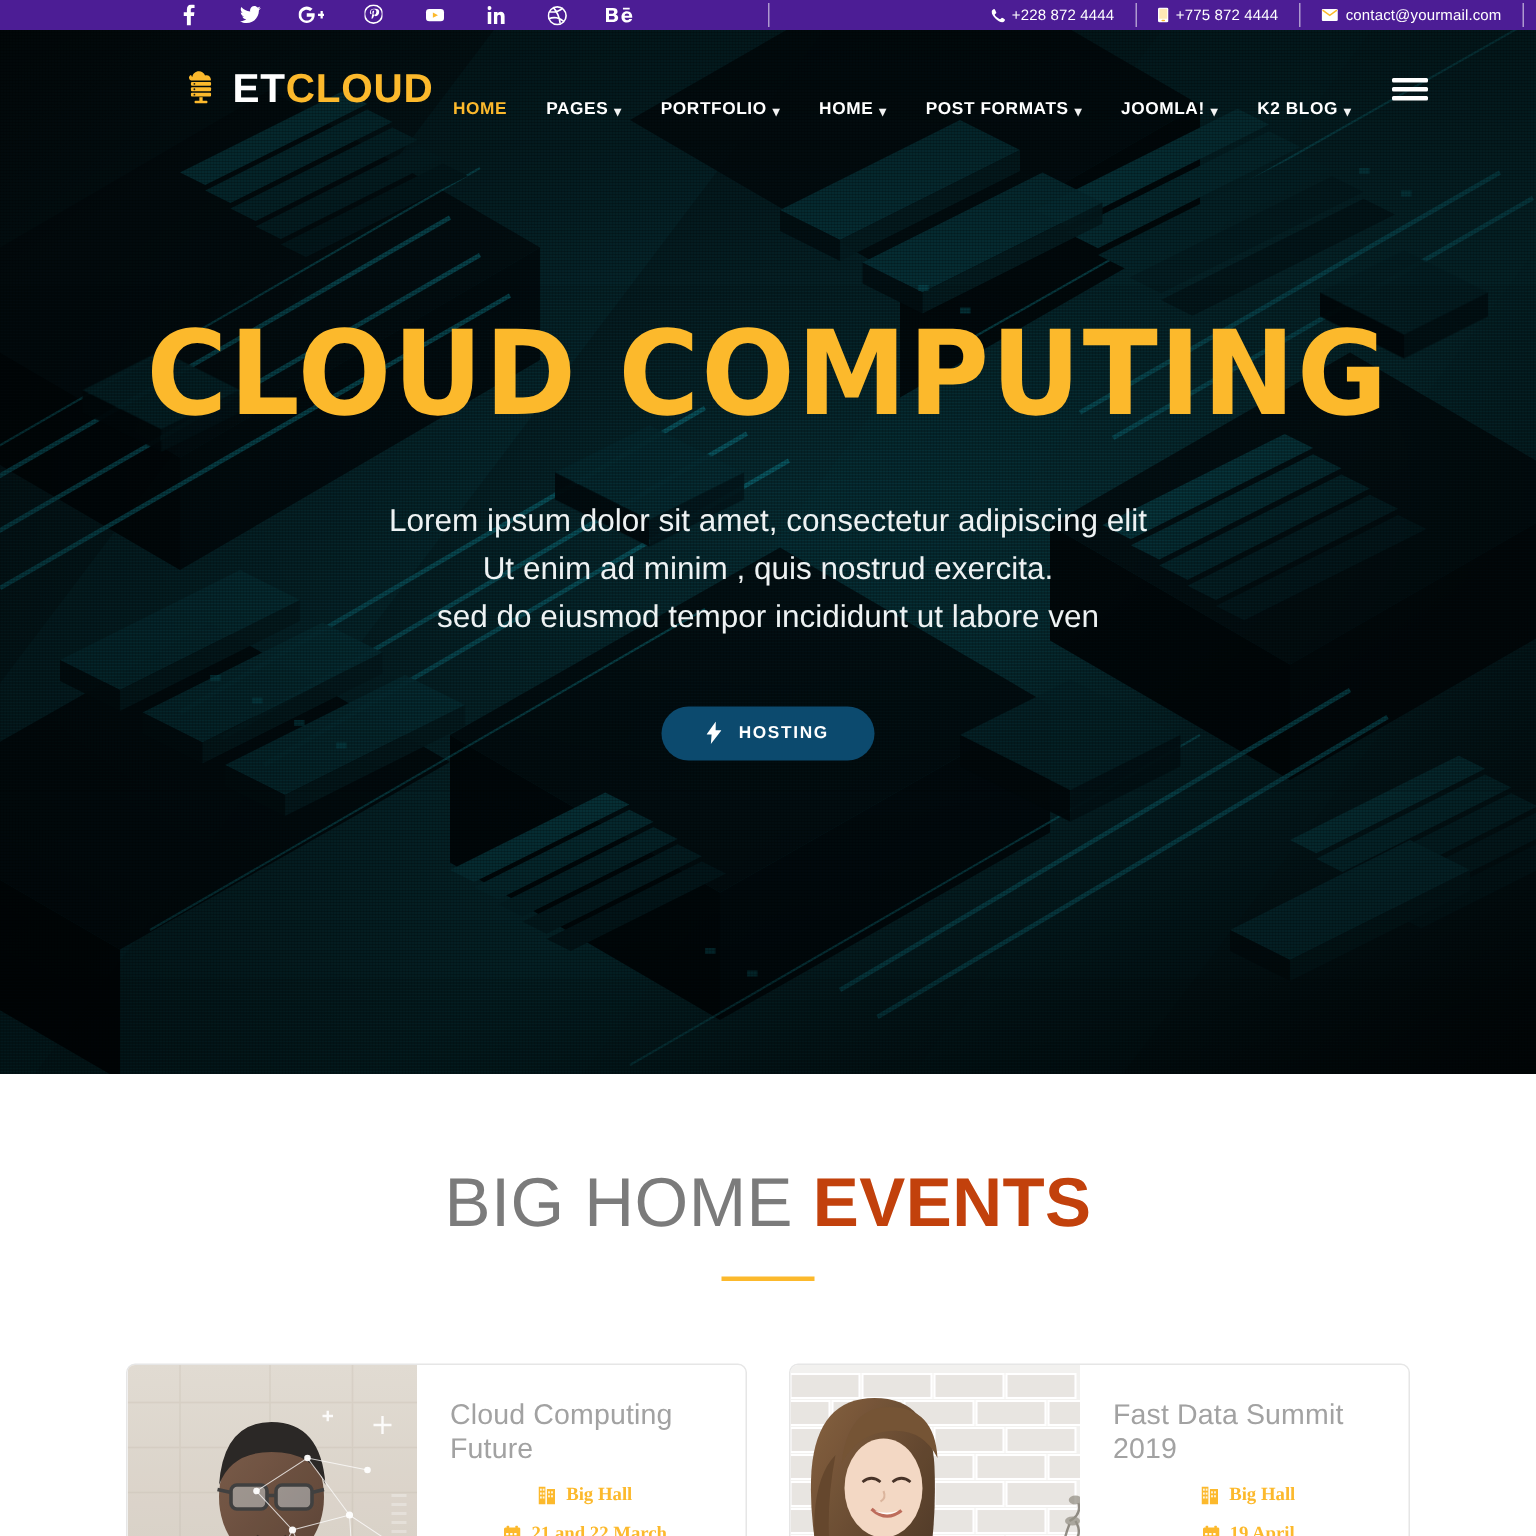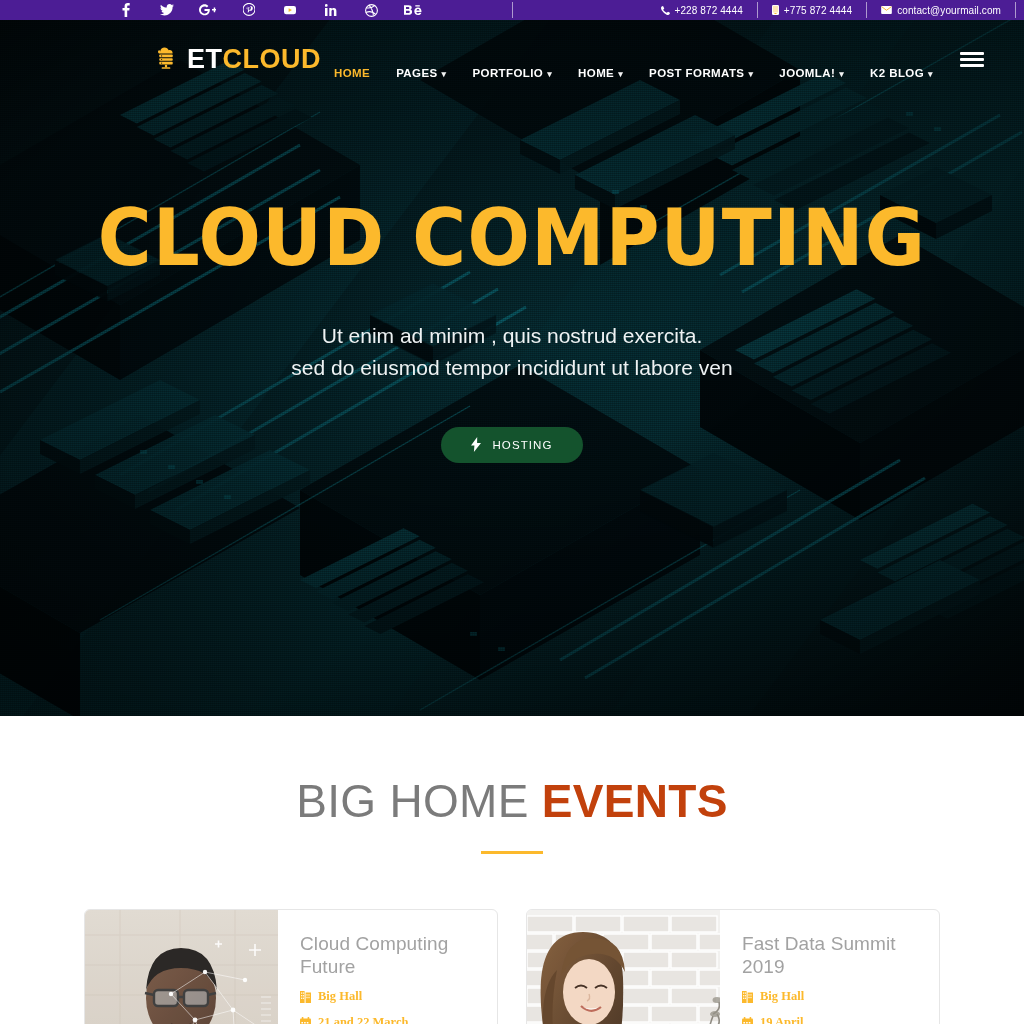--- a/index.html
+++ b/index.html
@@ -65,21 +65,21 @@
   .hero-vig{
     position:absolute; inset:0;
     background:
       radial-gradient(ellipse 78% 62% at 50% 44%, rgba(0,0,0,.38) 0%, rgba(0,0,0,.58) 55%, rgba(0,0,0,.72) 100%);
     pointer-events:none;
   }
 
   
   .header{
     position:absolute; top:0; left:0; width:881px; height:78px;
-    display:flex; align-items:center; z-index:6;padding-left:32px;
+    display:flex; align-items:center; z-index:6;
   }
   .logo{
     display:flex; align-items:center; gap:8px;
     margin-left:121px;
     text-decoration:none;
   }
   .logo-icon{ display:block; }
   .logo-text{
     font-size:27px; font-weight:bold; letter-spacing:.5px;
     line-height:1; white-space:nowrap;
@@ -103,45 +103,45 @@
   .navitem.active{ color:#fcb92c; }
   .caret{ font-size:9px; line-height:1; opacity:.95; }
   .burger{
     display:flex; flex-direction:column; justify-content:center; gap:3px;
     width:24px; height:30px; margin-left:14px; cursor:pointer;
   }
   .burger span{ display:block; height:3px; background:#fff; border-radius:1px; }
 
   
   .hero-content{
-    position:absolute; left:0; right:0; top:178px;
+    position:absolute; left:0; right:0; top:190px;
     z-index:5; text-align:center;
   }
   .hero-title{
     color:#fcb92c;
     font-family:"DejaVu Sans", sans-serif;
     font-size:78px; font-weight:bold;
     letter-spacing:1.5px;
     line-height:1.05;
     white-space:nowrap;
     transform:scaleX(.94);
   }
   .hero-sub{
     margin-top:40px;
     color:#eef2f3;
     font-size:21px; font-weight:300; line-height:1.52;
   }
   .hero-sub span{ display:block; }
   .btn-wrap{ margin-top:43px; display:flex; justify-content:center; }
   .btn-hosting{
     display:inline-flex; align-items:center; justify-content:center; gap:11px;
-    background:#14532d; color:#ffffff;
+    background:#0c4a6e; color:#ffffff;
     border:none; border-radius:30px;
     height:36px; padding:0 30px;
-    font-size:11.5px; font-weight:normal; letter-spacing:1.1px;
+    font-size:11.5px; font-weight:bold; letter-spacing:1.1px;
     cursor:pointer;
     font-family:"Liberation Sans", sans-serif;
   }
   .btn-hosting svg{ display:block; }
 
   
   .events{ width:1024px; background:#fff; padding-top:62px; }
   .sec-head{ text-align:center; }
   .sec-title{
     font-size:46px; font-weight:300; letter-spacing:.3px;
@@ -170,20 +170,21 @@
   .card-body{ padding:22px 16px 0 22px; overflow:hidden; }
   .card-title{
     font-size:19px; font-weight:300; color:#a2a2a2;
     line-height:1.22; letter-spacing:.1px;
   }
   .card-meta{
     display:flex; align-items:center; gap:7px;
     color:#fcb92c; font-family:"Liberation Serif", serif;
     font-size:12.5px; font-weight:bold;
     margin-top:11px;
+    justify-content:center;
   }
   .card-meta svg{ display:block; }
 </style>
 </head>
 <body>
 
 <div class="topbar">
   <div class="social">
     <a href="#" title="Facebook">
       <svg width="8" height="14" viewBox="0 0 8 14" fill="#fff">
@@ -470,20 +471,21 @@
         <span></span>
         <span></span>
         <span></span>
       </div>
     </nav>
   </div>
 
   <div class="hero-content">
     <h1 class="hero-title">CLOUD COMPUTING</h1>
     <p class="hero-sub">
+      <span>Lorem ipsum dolor sit amet, consectetur adipiscing elit</span>
       <span>Ut enim ad minim , quis nostrud exercita.</span>
       <span>sed do eiusmod tempor incididunt ut labore ven</span>
     </p>
     <div class="btn-wrap">
       <button class="btn-hosting">
         <span>
           <svg width="10" height="15" viewBox="0 0 10 15" fill="#ffffff">
               <path d="M6.2 0L0 8.6h3.4L2.9 15 10 5.9H6.1L6.2 0z"></path>
             </svg>
         </span>

